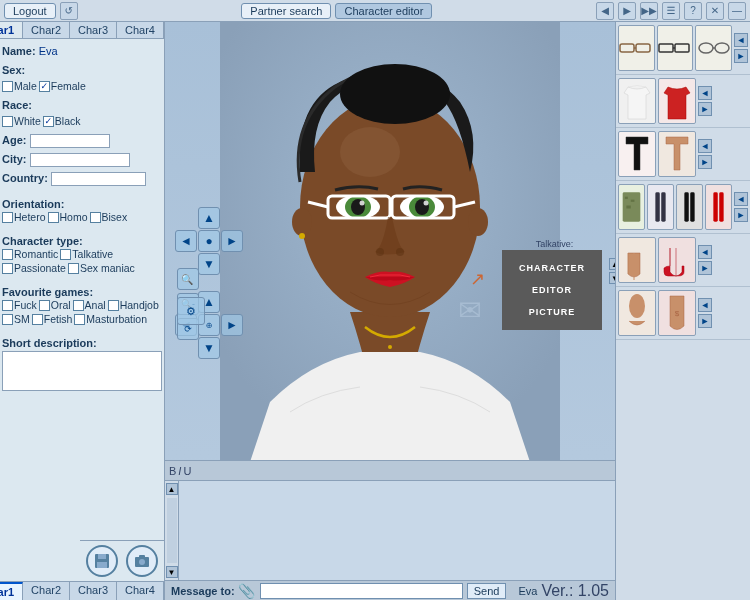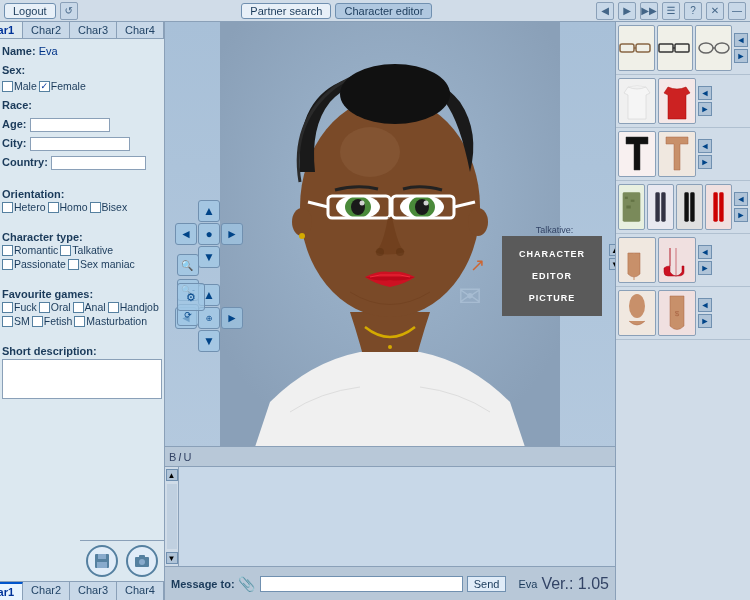--- a/index.html
+++ b/index.html
@@ -125,21 +125,21 @@
       font-size: 9px;
       color: #003399;
     }
     .cb-box.checked::after {
       content: '✓';
       color: #003399;
     }
     .section-title {
       font-weight: bold;
       color: #1a3a5a;
-      margin-top: 18px;
+      margin-top: 12px;
       margin-bottom: 1px;
     }
     .short-desc-box {
       width: 100%;
       height: 40px;
       background: white;
       border: 1px solid #8aa0b8;
       margin-top: 2px;
     }
 
@@ -293,21 +293,21 @@
     .chat-messages {
       flex: 1;
       padding: 2px 4px;
       font-size: 10px;
       color: #1a3a5a;
       overflow: hidden;
     }
 
     
     #bottom-bar {
-      height: 34px;
+      height: 20px;
       background: #b8c8d8;
       border-top: 1px solid #8aa0b8;
       display: flex;
       align-items: center;
       padding: 0 6px;
       gap: 4px;
     }
     .msg-label {
       color: #1a3a5a;
       font-weight: bold;
@@ -486,20 +486,24 @@
       <div class="field-row">
         <span class="field-label">Sex:</span>
         <div class="checkbox-group">
           <div class="cb-item"><div class="cb-box"></div> Male</div>
           <div class="cb-item"><div class="cb-box checked"></div> Female</div>
         </div>
       </div>
 
       <div class="field-row">
         <span class="field-label">Race:</span>
+        <div class="checkbox-group">
+          <div class="cb-item"><div class="cb-box"></div> White</div>
+          <div class="cb-item"><div class="cb-box checked"></div> Black</div>
+        </div>
       </div>
 
       <div class="field-row">
         <span class="field-label">Age:</span>
         <input type="text" style="width: 80px; height: 14px; font-size: 10px; border: 1px solid rgb(138, 160, 184);">
       </div>
 
       <div class="field-row">
         <span class="field-label">City:</span>
         <input type="text" style="width: 100px; height: 14px; font-size: 10px; border: 1px solid rgb(138, 160, 184);">

